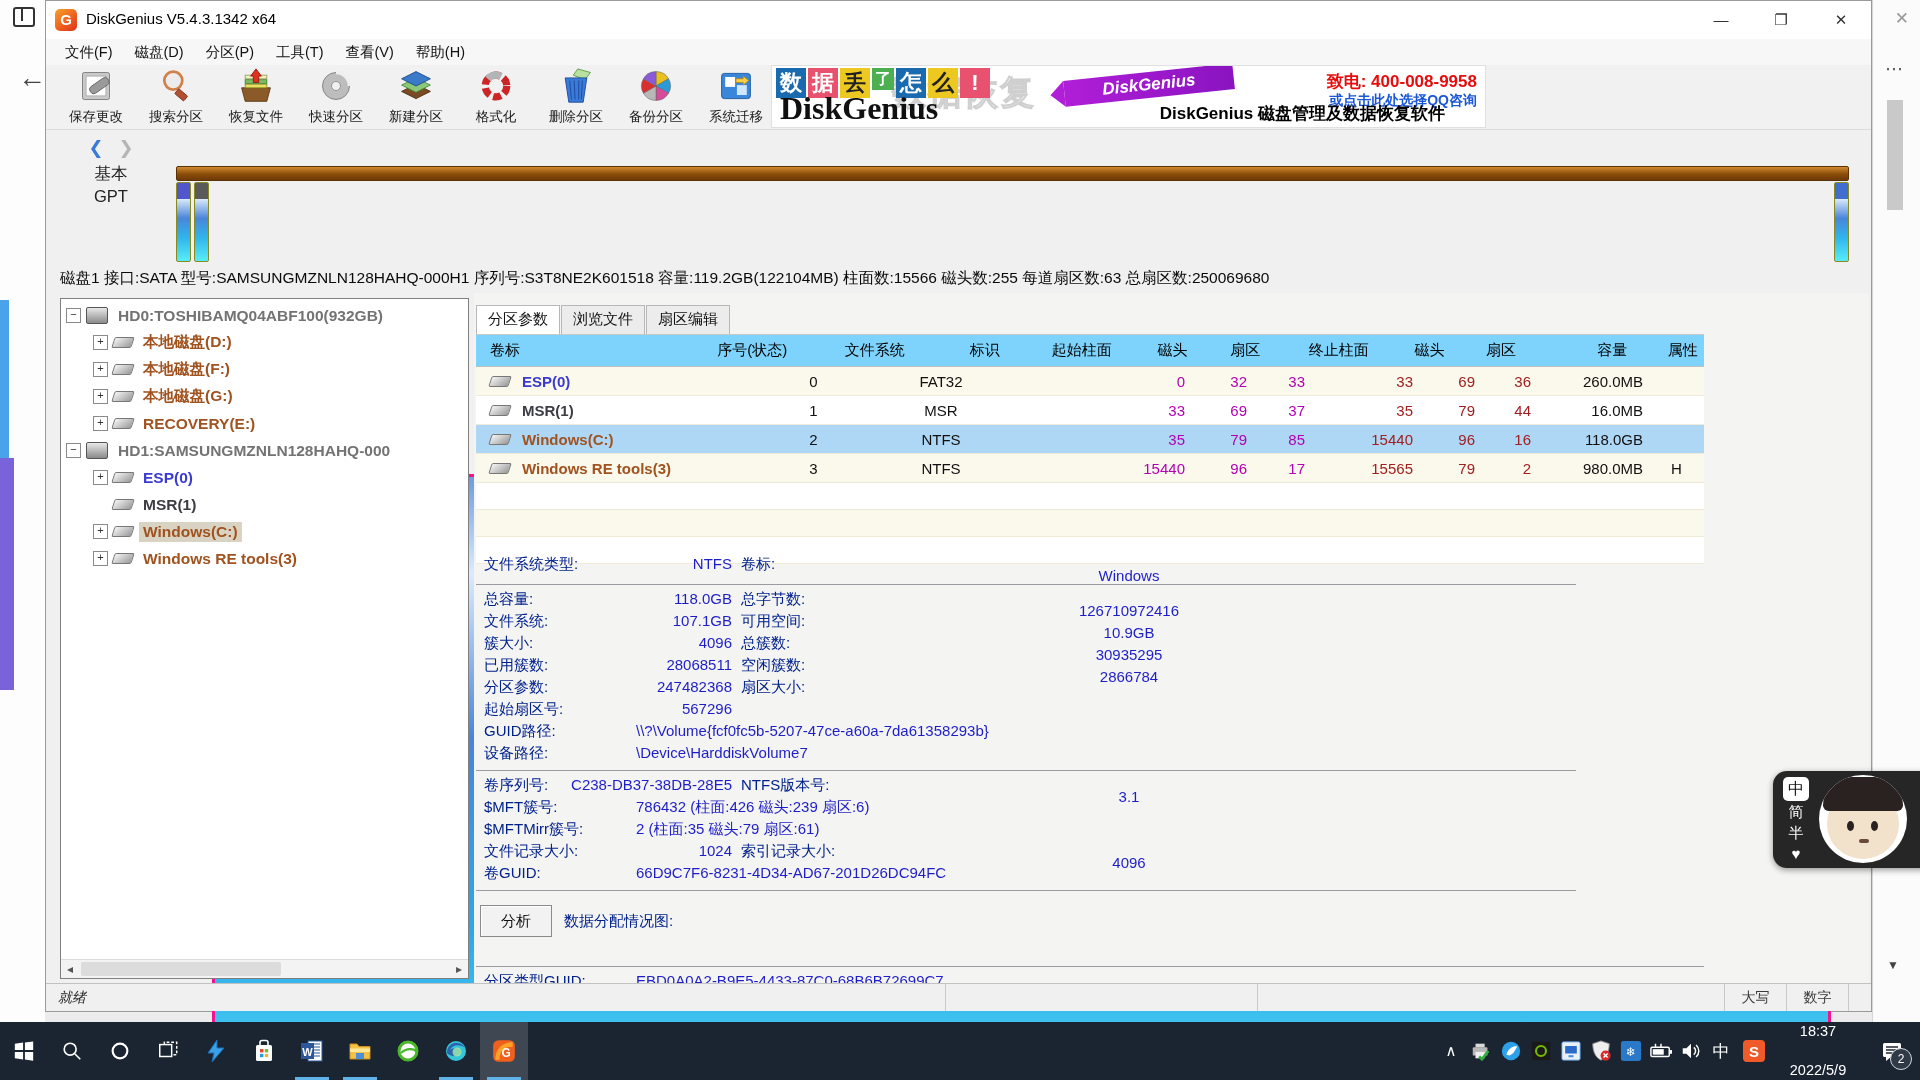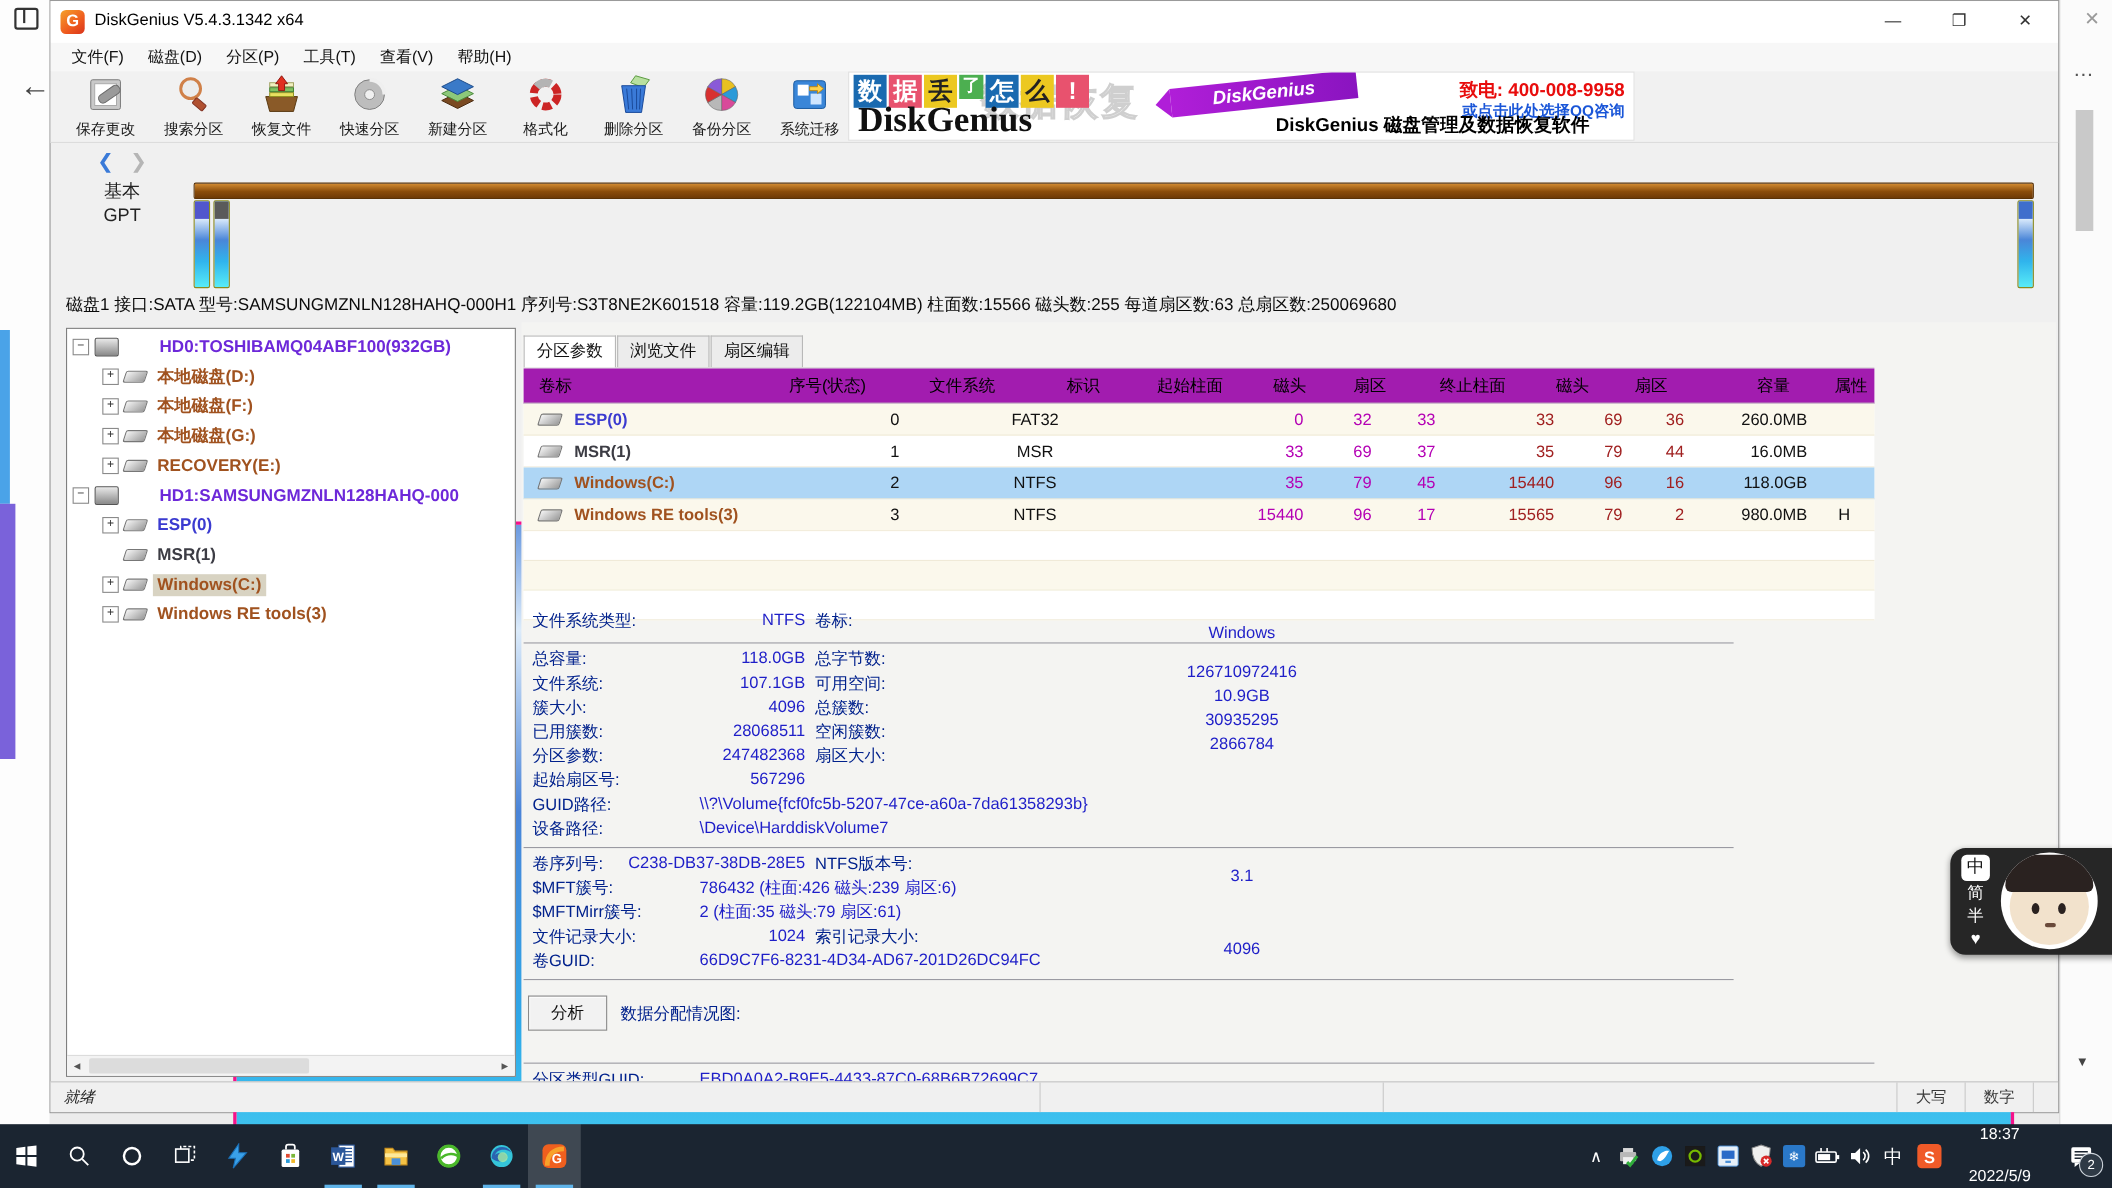--- a/index.html
+++ b/index.html
@@ -74,34 +74,34 @@
   .tree-wrap{position:absolute;left:14px;top:5px;width:409px;height:681px;background:#fff;border:1px solid #7f7f7f;box-sizing:border-box;overflow:hidden;}
   .tree{position:absolute;left:0;top:3px;width:100%;}
   .ti{height:27px;display:flex;align-items:center;white-space:nowrap;}
   .ti.l0{padding-left:5px;} .ti.l1{padding-left:32px;}
   .exp{width:13px;height:13px;border:1px solid #8a8a8a;background:#fff;color:#333;font-size:11px;line-height:11px;text-align:center;margin-right:5px;flex:none;}
   .exp.hide{visibility:hidden;}
   .pic{flex:none;margin-right:6px;}
   .pic.disk{width:20px;height:15px;background:linear-gradient(#e8e8e8,#8a8a8a);border:1px solid #555;border-radius:2px;}
   .pic.part{width:20px;height:11px;background:linear-gradient(135deg,#f5f5f5,#9a9a9a);border:1px solid #777;border-radius:2px;transform:skewX(-18deg);}
   .tl{font-weight:bold;font-size:15.5px;padding:1px 4px;}
-  .col-black{color:#6d28d9;margin-left:27px;} .col-brown{color:#a0521f;} .col-blue{color:#3b3bd0;} .col-gray{color:#3c3c44;}
+  .col-black{color:#737373;} .col-brown{color:#a0521f;} .col-blue{color:#3b3bd0;} .col-gray{color:#3c3c44;}
   .ti.sel .tl{background:#d8d3c2;}
   .hscroll{position:absolute;left:0;bottom:0;width:100%;height:18px;background:#f3f3f3;border-top:1px solid #dcdcdc;}
   .hs-btn{position:absolute;top:0;width:18px;height:18px;text-align:center;line-height:18px;color:#555;font-size:12px;}
   .hs-left{left:0;} .hs-right{right:0;}
   .hs-thumb{position:absolute;left:20px;top:2px;width:200px;height:14px;background:#dcdcdc;border-radius:2px;}
   
   .rpanel{position:absolute;left:428px;top:0;right:2px;height:693px;overflow:hidden;background:#f4f4f2;}
   .tabs{position:absolute;left:2px;top:12px;height:29px;display:flex;}
   .tab{padding:4px 11px;font-size:15px;color:#111;background:#ececec;border:1px solid #b8b8b8;border-bottom:none;margin-right:1px;}
   .tab.active{background:#fff;font-weight:normal;position:relative;z-index:2;}
   .grid{position:absolute;left:2px;top:41px;width:1228px;background:#fff;border-top:1px solid #c8c8c8;}
   .trow{display:flex;height:28px;align-items:center;border-bottom:1px solid #f0ead8;}
-  .trow.hdr{height:31px;background:#a21caf;border-bottom:1px solid #c0c0c0;color:#000;gap:28px;}
+  .trow.hdr{height:31px;background:#7dd3fc;border-bottom:1px solid #c0c0c0;color:#000;gap:28px;}
   .trow.cream{background:#fbf8ec;}
   .trow.sel{background:#aed6f5;}
   .trow.stripe1{background:#fbf8ec;height:26px;} .trow.stripe2{background:#fff;height:26px;}
   .cell{box-sizing:border-box;padding:0 6px;white-space:nowrap;overflow:hidden;font-size:15px;}
   .cw1{width:280px;display:flex;align-items:center;padding-left:14px;}
   .cw2{width:115px;text-align:center;} .cw3{width:140px;text-align:center;} .cw4{width:80px;text-align:center;}
   .cw5{width:100px;text-align:right;} .cw6{width:62px;text-align:right;} .cw7{width:58px;text-align:right;}
   .cw8{width:108px;text-align:right;} .cw9{width:62px;text-align:right;} .cw10{width:56px;text-align:right;}
   .cw11{width:112px;text-align:right;} .cw12{width:55px;text-align:center;}
   .vol-name{font-weight:bold;margin-left:6px;}
@@ -455,21 +455,21 @@
           <div class="trow sel">
             <div class="cell cw1">
                 <span class="pic part"></span>
                 <span class="vol-name col-brown">Windows(C:)</span>
               </div>
             <div class="cell cw2">2</div>
             <div class="cell cw3">NTFS</div>
             <div class="cell cw4"></div>
             <div class="cell cw5 num-start">35</div>
             <div class="cell cw6 num-start">79</div>
-            <div class="cell cw7 num-start">45</div>
+            <div class="cell cw7 num-start">85</div>
             <div class="cell cw8 num-end">15440</div>
             <div class="cell cw9 num-end">96</div>
             <div class="cell cw10 num-end">16</div>
             <div class="cell cw11">118.0GB</div>
             <div class="cell cw12"></div>
           </div>
 
           <div class="trow cream">
             <div class="cell cw1">
                 <span class="pic part"></span>

